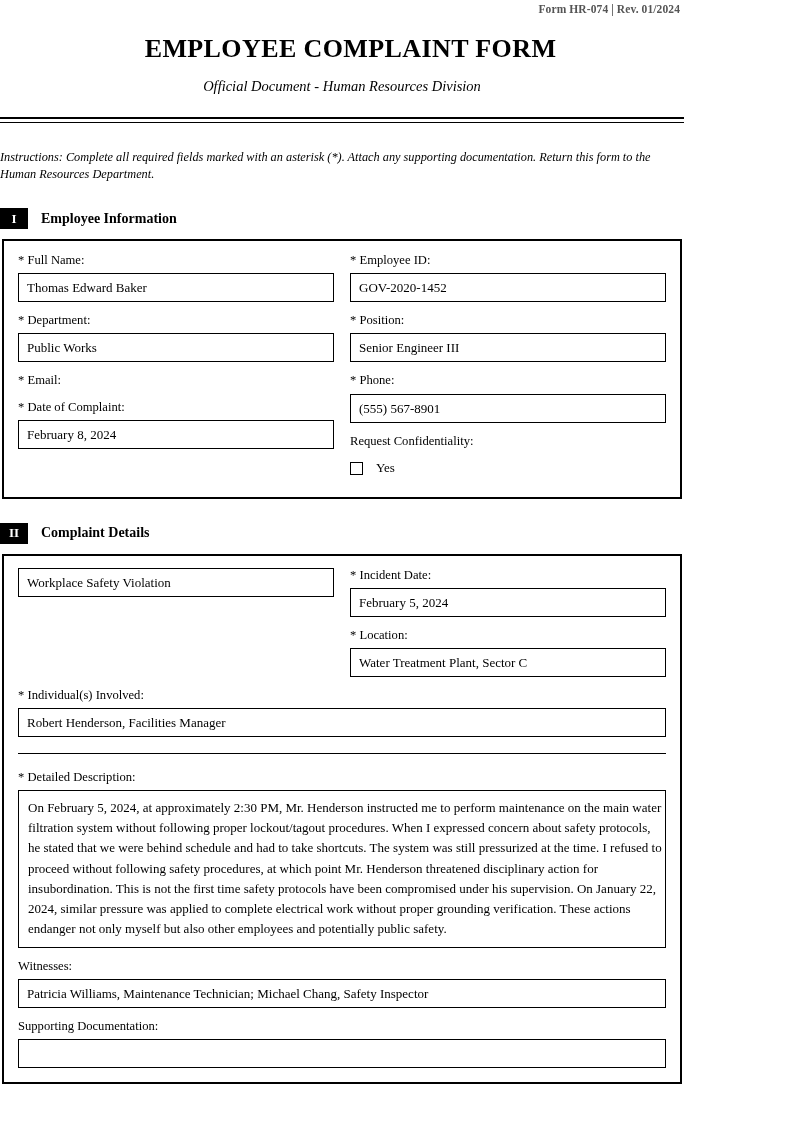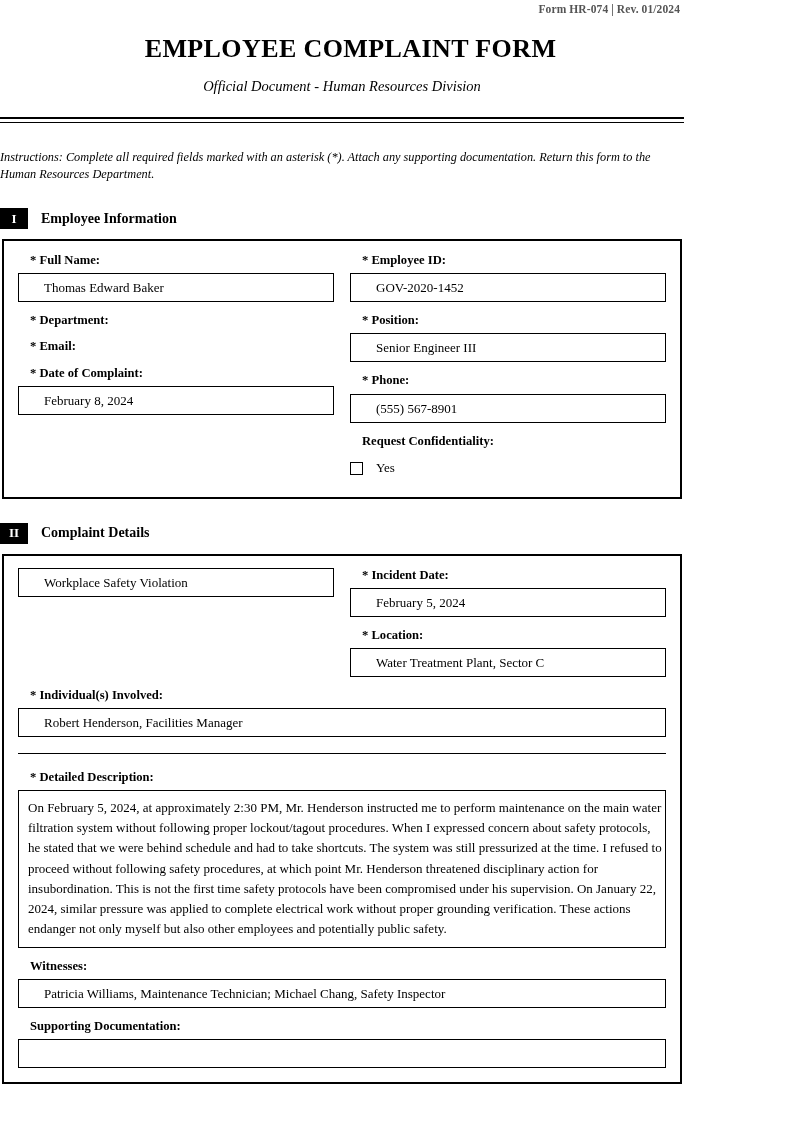--- a/index.html
+++ b/index.html
@@ -103,31 +103,30 @@
     min-width: 0;
   }
 
   .field {
     margin-bottom: 11px;
   }
   .field:last-child { margin-bottom: 0; }
 
   .field-label {
     font-size: 12.6px;
-    font-weight: bold;
+    font-weight: normal;
     margin-bottom: 5px;
     line-height: 1.2;
-    margin-left: 12px;
   }
   .field-input {
     border: 1px solid #000000;
     box-sizing: border-box;
     height: 29px;
     line-height: 27px;
-    padding: 0 25px;
+    padding: 0 8px;
     font-size: 13px;
     background: #ffffff;
     white-space: nowrap;
     overflow: hidden;
   }
 
   .checkbox-row {
     display: flex;
     align-items: center;
     height: 29px;
@@ -184,20 +183,21 @@
     <div class="grid2">
       <div class="col">
 
         <div class="field">
           <div class="field-label">* Full Name:</div>
           <div class="field-input">Thomas Edward Baker</div>
         </div>
 
         <div class="field">
           <div class="field-label">* Department:</div>
+          <div class="field-input">Public Works</div>
         </div>
 
         <div class="field">
           <div class="field-label">* Email:</div>
         </div>
 
         <div class="field">
           <div class="field-label">* Date of Complaint:</div>
           <div class="field-input">February 8, 2024</div>
         </div>

